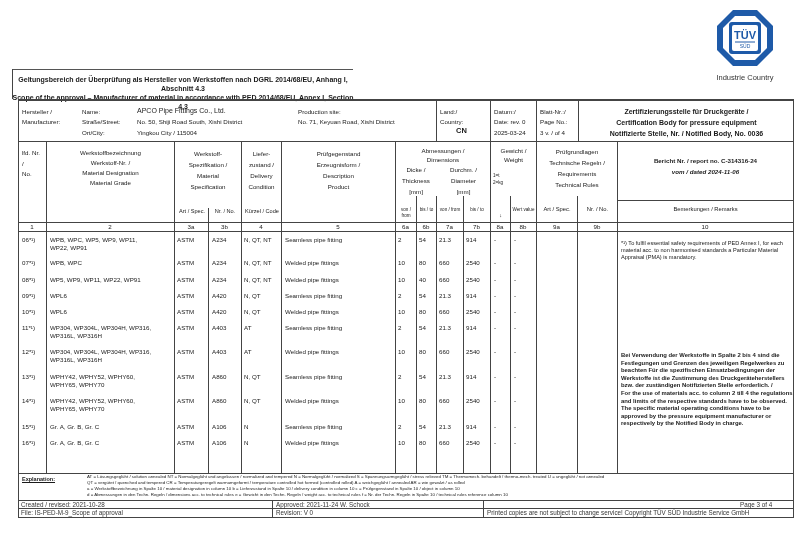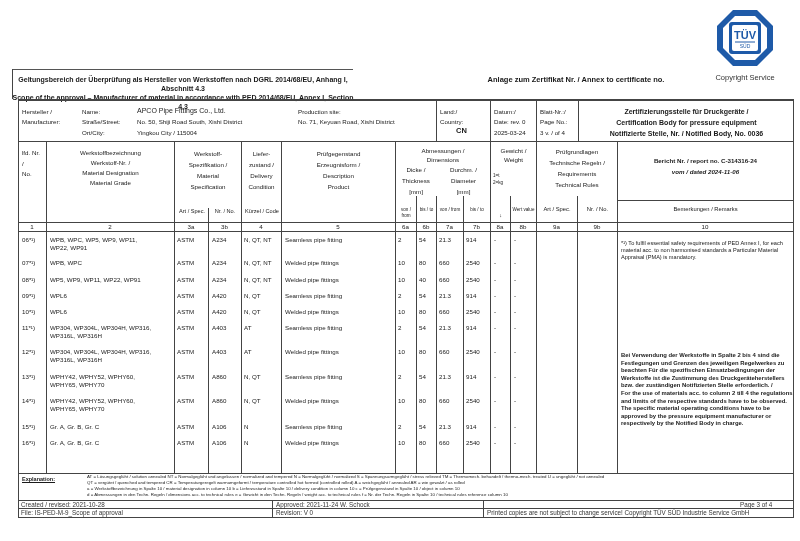--- a/index.html
+++ b/index.html
@@ -29,30 +29,29 @@
 
 <svg class="abs logo" viewBox="0 0 60 60">
   <polygon points="18,2 42,2 58,18 58,42 42,58 18,58 2,42 2,18" fill="#1e5aa8"></polygon>
   <polygon points="20,8 40,8 52,20 52,40 40,52 20,52 8,40 8,20" fill="#fff"></polygon>
   <rect x="14" y="14" width="32" height="32" rx="3" fill="#1e5aa8"></rect>
   <rect x="17" y="17" width="26" height="26" rx="2" fill="#fff"></rect>
   <text x="30" y="31" text-anchor="middle" font-family="Liberation Sans, sans-serif" font-weight="bold" font-size="11" fill="#1e5aa8">TÜV</text>
   <line x1="20" y1="34" x2="40" y2="34" stroke="#1e5aa8" stroke-width="1"></line>
   <text x="30" y="40" text-anchor="middle" font-family="Liberation Sans, sans-serif" font-size="5" fill="#1e5aa8">SÜD</text>
 </svg>
-<div class="abs logo-sub">Copyright Service</div>
+<div class="abs logo-sub">Industrie Country</div>
 
 <div class="topline"></div>
 <div class="vline" style="left:12px;top:69px;height:30px;"></div>
 <div class="scope-text">
   <div>Geltungsbereich der Überprüfung als Hersteller von Werkstoffen nach DGRL 2014/68/EU, Anhang I, Abschnitt 4.3</div>
   <div>Scope of the approval – Manufacturer of material in accordance with PED 2014/68/EU, Annex I, Section 4.3</div>
 </div>
 <div class="annex-text">
-  <div>Anlage zum Zertifikat Nr. / Annex to certificate no.</div>
 </div>
 
 <div class="hline" style="left:18px;top:99px;width:776px;border-top-width:2px;"></div>
 <div class="vline" style="left:18px;top:99px;height:418px;"></div>
 <div class="vline" style="left:793px;top:99px;height:418px;"></div>
 
 <div class="vline" style="left:436px;top:99px;height:42px;"></div>
 <div class="vline" style="left:490px;top:99px;height:42px;"></div>
 <div class="vline" style="left:536px;top:99px;height:42px;"></div>
 <div class="vline" style="left:578px;top:99px;height:42px;"></div>

